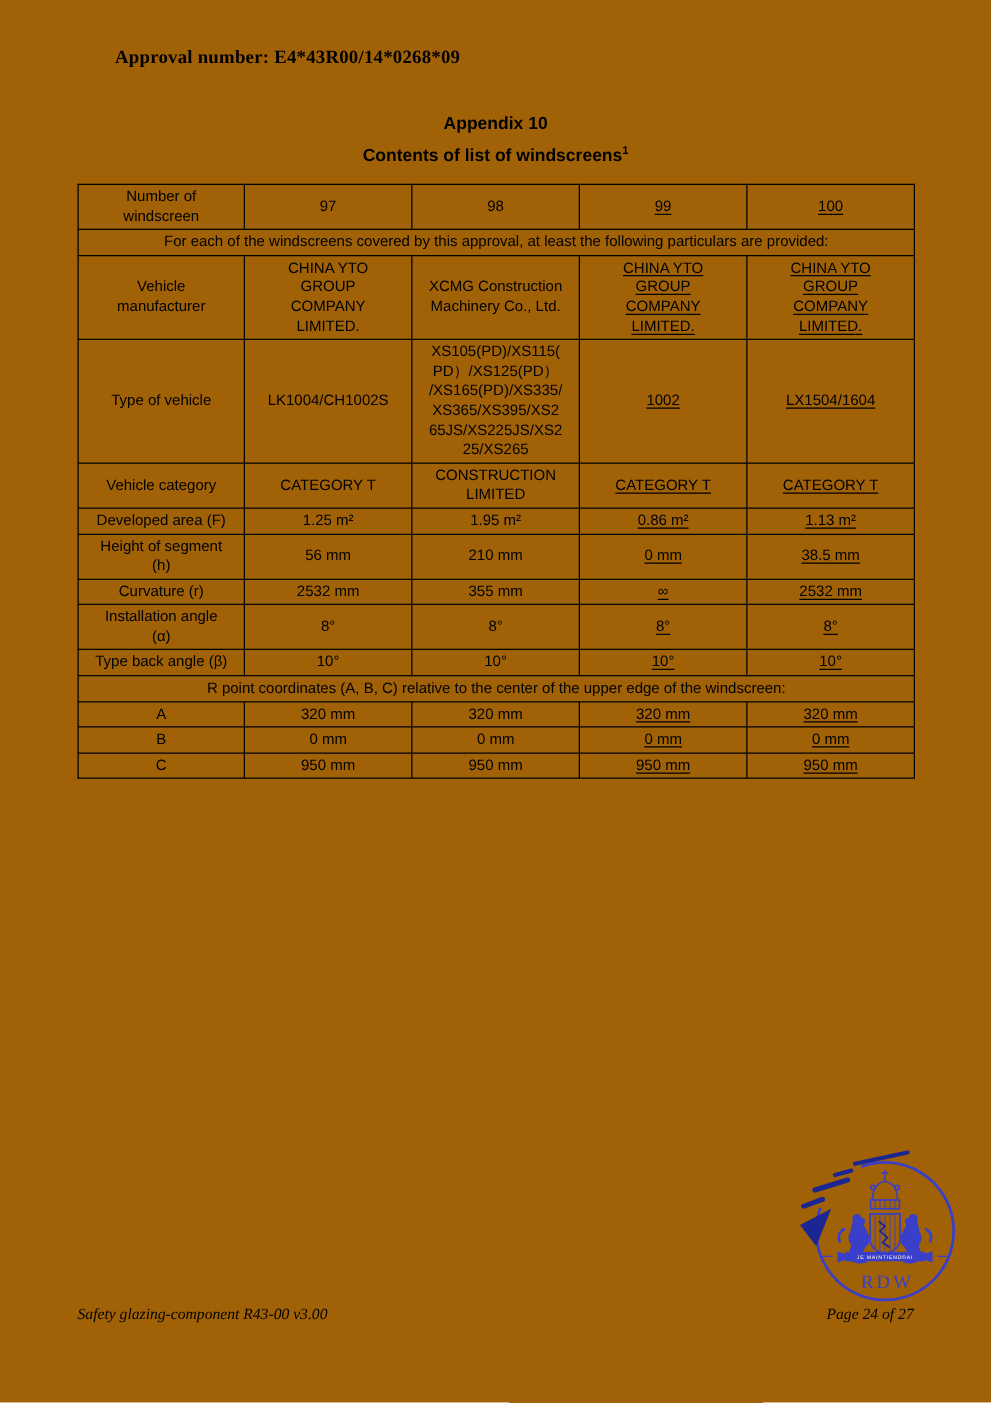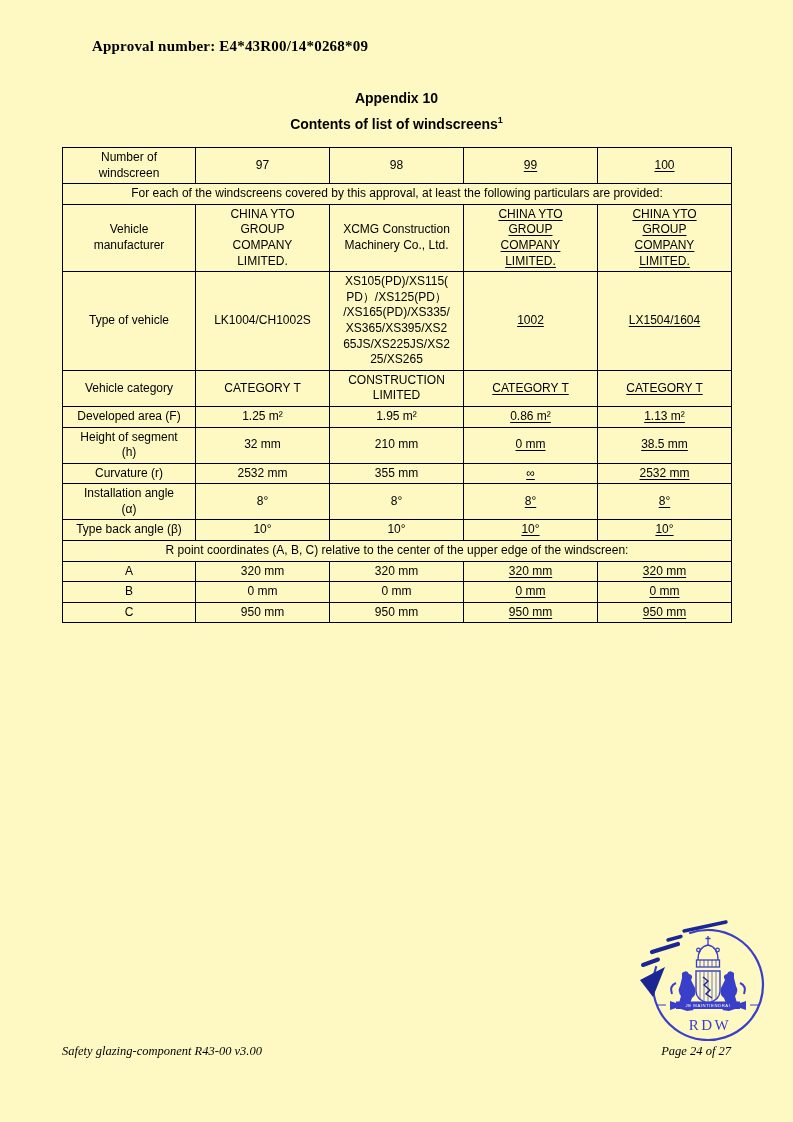--- a/index.html
+++ b/index.html
@@ -1,19 +1,19 @@
 <!DOCTYPE html>
 <html style="--stamp-blue: #3a3fc9; --stamp-ink: #1c2693;"><head>
 <meta charset="utf-8">
 <style>
   html,body { margin:0; padding:0; background:#ffffff; }
   .page {
     position: relative;
     width: 793px; height: 1122px;
-    background:#fef9c3;
+    background:#a16207;
     font-family: "Liberation Sans", sans-serif;
     color:#000;
     overflow: hidden;
   }
   .approval-line {
     position:absolute; left:92px; top:38px;
     font-family:"Liberation Serif", serif;
     font-weight:bold; font-size:15px; color:#000;
     letter-spacing:0.2px;
   }
@@ -131,21 +131,21 @@
       <tr>
         <td>Developed area (F)</td>
         <td>1.25 m²</td>
         <td>1.95 m²</td>
         <td class="u">0.86 m²</td>
         <td class="u">1.13 m²</td>
       </tr>
       <tr>
         <td>Height of segment
 (h)</td>
-        <td>32 mm</td>
+        <td>56 mm</td>
         <td>210 mm</td>
         <td class="u">0 mm</td>
         <td class="u">38.5 mm</td>
       </tr>
       <tr>
         <td>Curvature (r)</td>
         <td>2532 mm</td>
         <td>355 mm</td>
         <td class="u">∞</td>
         <td class="u">2532 mm</td>

